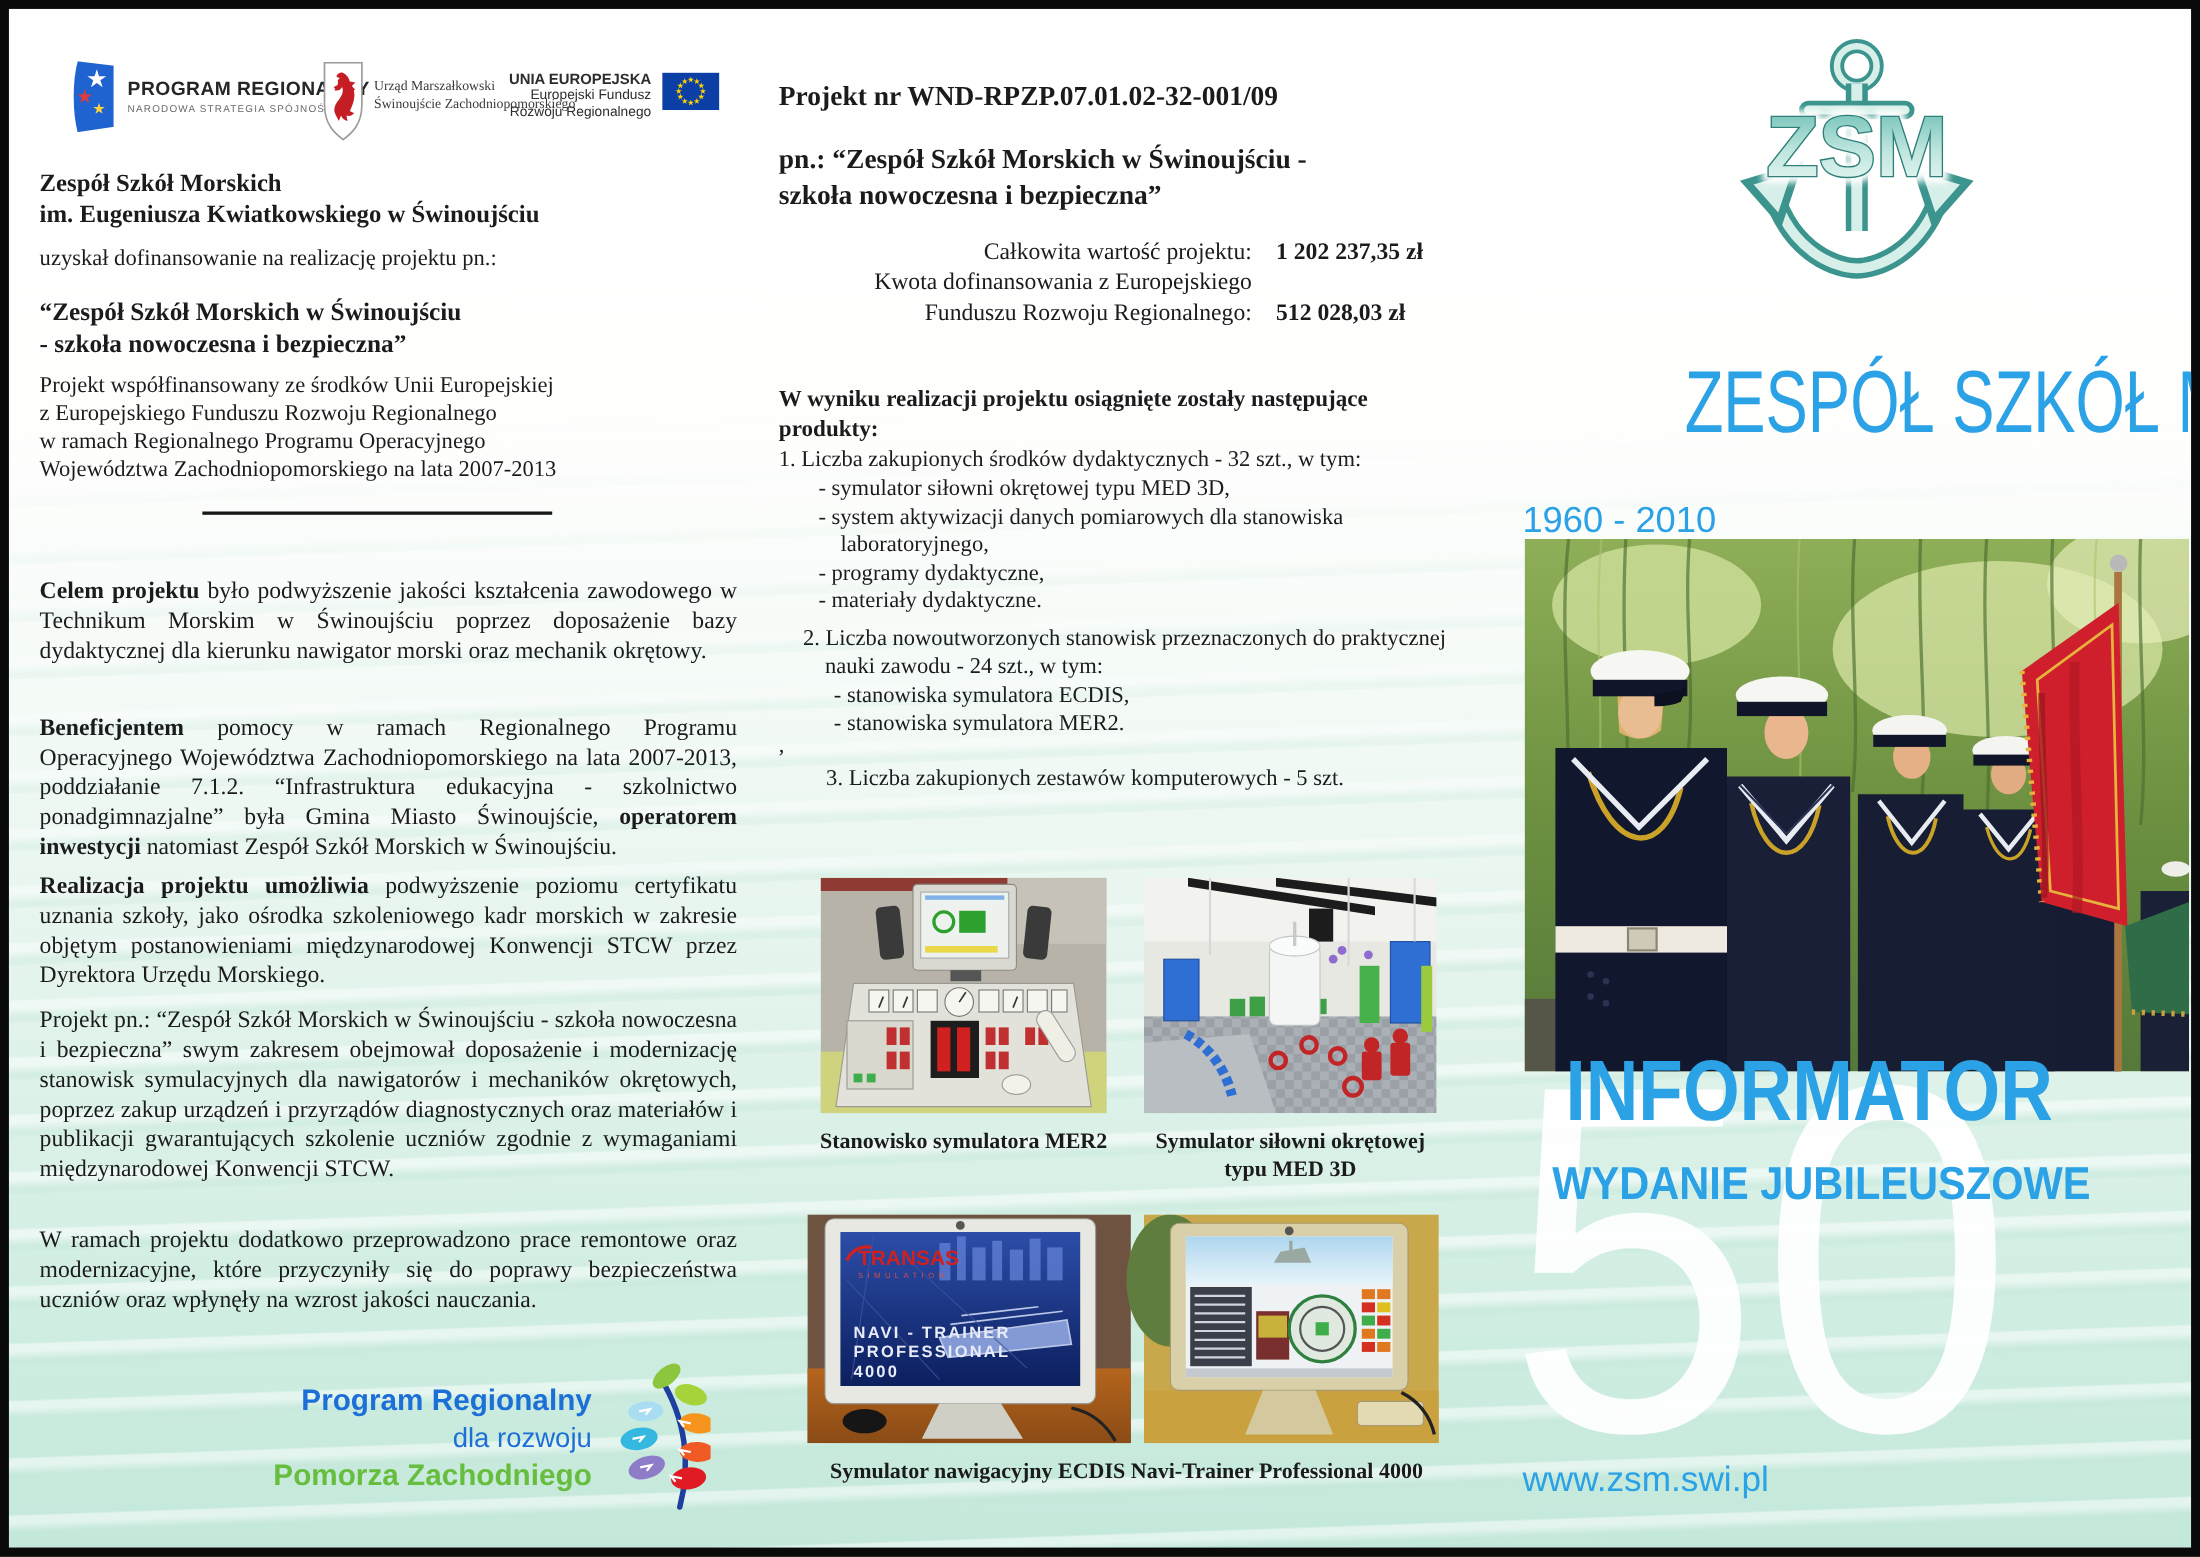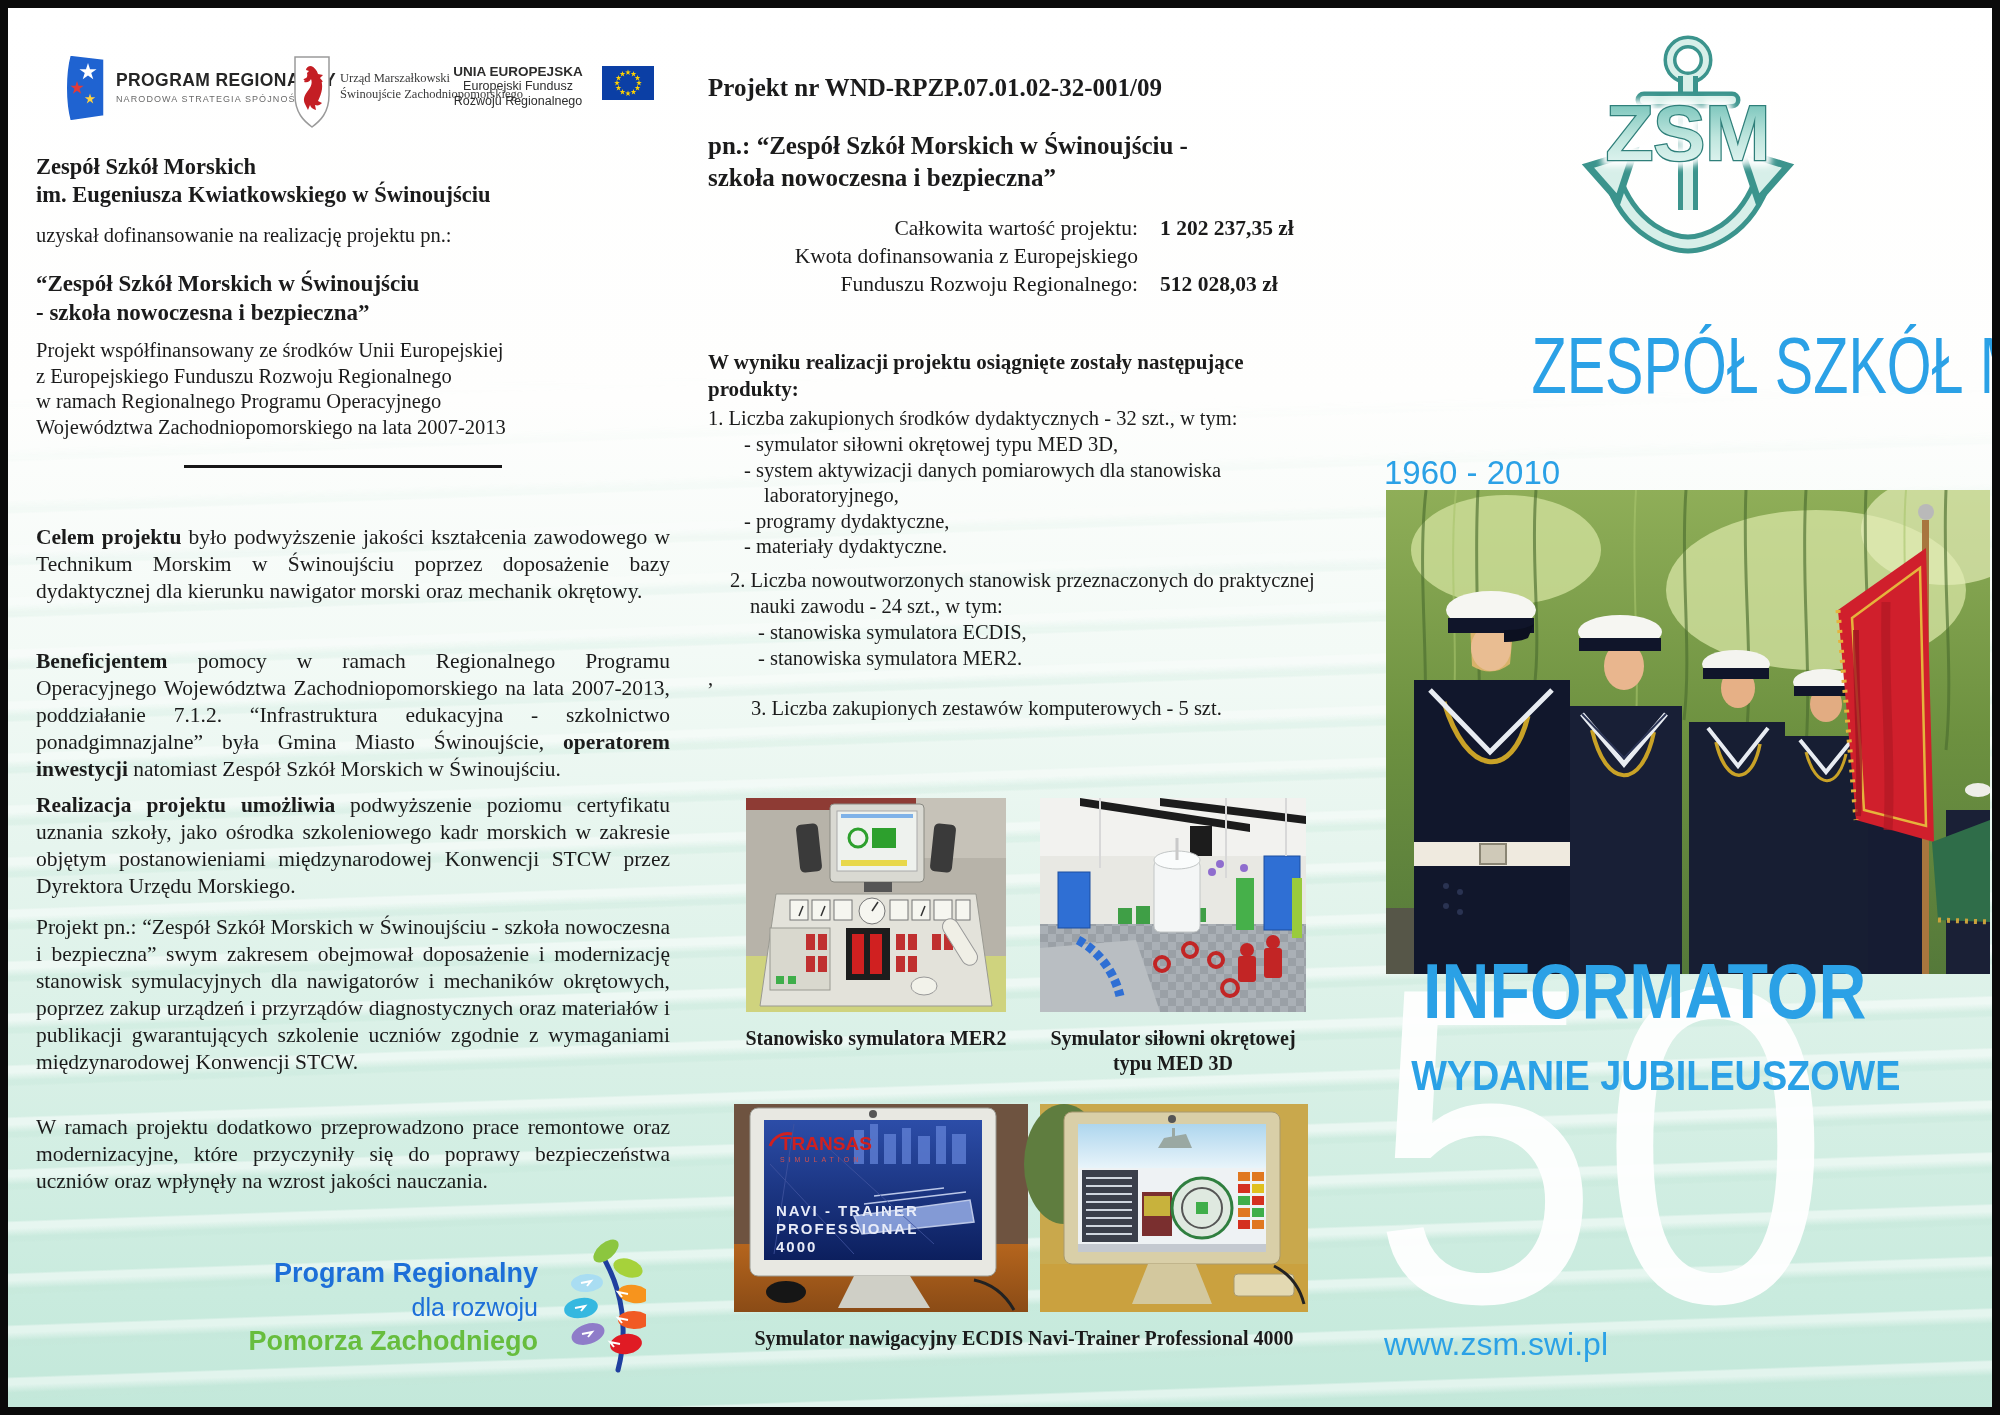--- a/index.html
+++ b/index.html
@@ -51,21 +51,21 @@
     <svg class="abs" style="left:256px;top:46px;" width="40" height="76" viewBox="0 0 40 76">
       <path d="M3,3 h34 v38 c0,18 -9,26 -17,32 c-8,-6 -17,-14 -17,-32 Z" fill="#ffffff" stroke="#9a9a9a" stroke-width="1.5"></path>
       <path fill="#c41e24" d="M19,12 c-3,0 -5,2 -5,4 l3,1 -2,2 c1,4 -1,6 -3,9 c4,1 6,-1 7,-3 c2,5 -1,9 -4,13 c-3,4 -4,8 -2,12 l3,6 2,-5 c1,3 3,4 6,5 l-1,-5 c3,1 5,0 7,-2 l-4,-2 c4,-8 6,-16 2,-23 l3,-3 -5,-1 c-1,-4 -4,-7 -7,-8 z"></path>
       <path fill="none" stroke="#c41e24" stroke-width="2" d="M12,26 c6,-4 14,-4 18,2"></path>
     </svg>
     <div class="abs" style="left:304px;top:62px;font-size:12.5px;line-height:16px;color:#3a3a3a;">
       <div>Urząd Marszałkowski</div>
       <div>Świnoujście Zachodniopomorskiego</div>
     </div>
 
-    <div class="abs sans" style="left:408px;top:56px;width:148px;text-align:center;color:#2c2c2c;">
+    <div class="abs sans" style="left:408px;top:56px;width:148px;text-align:right;color:#2c2c2c;">
       <div class="b" style="font-size:13.5px;">UNIA EUROPEJSKA</div>
       <div style="font-size:12.5px;line-height:15px;">Europejski Fundusz</div>
       <div style="font-size:12.5px;line-height:15px;">Rozwoju Regionalnego</div>
     </div>
     <svg class="abs" style="left:566px;top:58px;" width="52" height="34" viewBox="0 0 52 34">
       <rect x="0" y="0" width="52" height="34" fill="#0b3fa5"></rect>
       <g fill="#ffd200">
         <path transform="translate(26,6.5) scale(0.3)" d="M0,-10 L2.24,-3.09 L9.51,-3.09 L3.62,1.18 L5.88,8.09 L0,3.8 L-5.88,8.09 L-3.62,1.18 L-9.51,-3.09 L-2.24,-3.09 Z"></path>
         <path transform="translate(31.5,8)  scale(0.3)" d="M0,-10 L2.24,-3.09 L9.51,-3.09 L3.62,1.18 L5.88,8.09 L0,3.8 L-5.88,8.09 L-3.62,1.18 L-9.51,-3.09 L-2.24,-3.09 Z"></path>
         <path transform="translate(35.5,12) scale(0.3)" d="M0,-10 L2.24,-3.09 L9.51,-3.09 L3.62,1.18 L5.88,8.09 L0,3.8 L-5.88,8.09 L-3.62,1.18 L-9.51,-3.09 L-2.24,-3.09 Z"></path>

